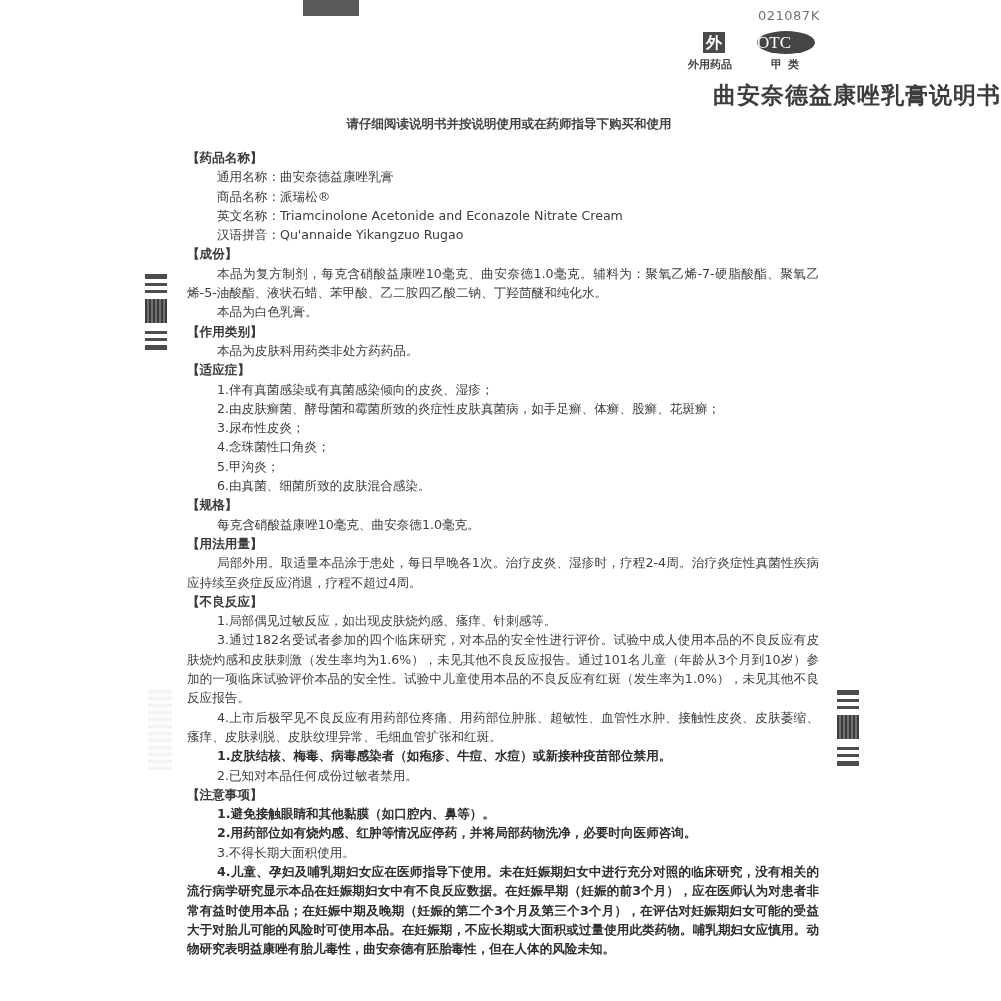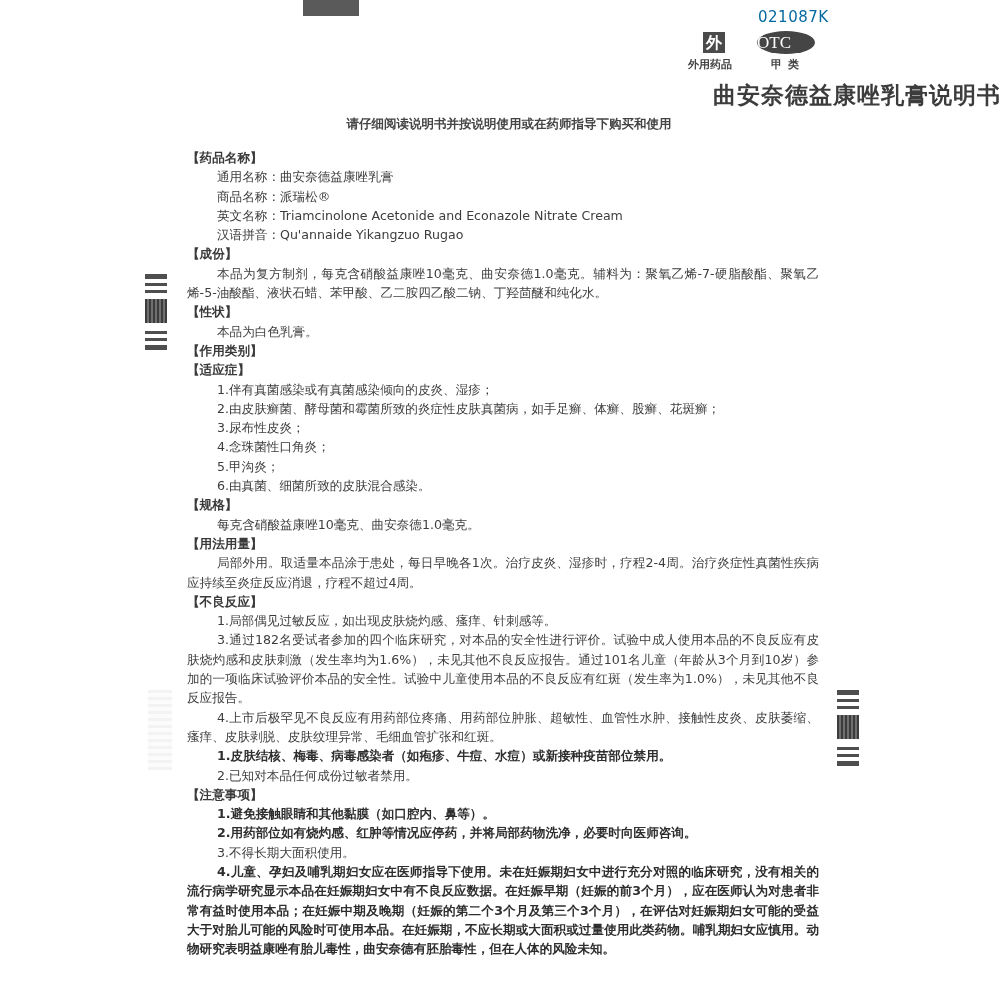--- a/index.html
+++ b/index.html
@@ -20,22 +20,22 @@
       left: 303px;
       top: 0;
       width: 56px;
       height: 16px;
       background: #5a5a5a;
     }
     .code {
       position: absolute;
       left: 758px;
       top: 8px;
-      font-size: 15px;
-      color: #0369a1;
+      font-size: 13px;
+      color: #737373;
       letter-spacing: 0.5px;
       text-align: center;
     }
     .badge-wai {
       position: absolute;
       left: 703px;
       top: 32px;
       width: 22px;
       height: 21px;
       background: #4a4a4a;
@@ -202,26 +202,26 @@
     <div class="ind">英文名称：Triamcinolone Acetonide and Econazole Nitrate Cream</div>
     <div class="ind">汉语拼音：Qu'annaide Yikangzuo Rugao</div>
   </div>
 
   <div>
     <div class="h">【成份】</div>
     <div class="para">本品为复方制剂，每克含硝酸益康唑10毫克、曲安奈德1.0毫克。辅料为：聚氧乙烯-7-硬脂酸酯、聚氧乙烯-5-油酸酯、液状石蜡、苯甲酸、乙二胺四乙酸二钠、丁羟茴醚和纯化水。</div>
   </div>
 
   <div>
-    <div class="h">【性状】</div>
     <div class="ind">本品为白色乳膏。</div>
   </div>
 
   <div>
     <div class="h">【作用类别】</div>
+    <div class="ind">本品为皮肤科用药类非处方药药品。</div>
   </div>
 
   <div>
     <div class="h">【适应症】</div>
     <div class="ind">1.伴有真菌感染或有真菌感染倾向的皮炎、湿疹；</div>
     <div class="ind">2.由皮肤癣菌、酵母菌和霉菌所致的炎症性皮肤真菌病，如手足癣、体癣、股癣、花斑癣；</div>
     <div class="ind">3.尿布性皮炎；</div>
     <div class="ind">4.念珠菌性口角炎；</div>
     <div class="ind">5.甲沟炎；</div>
     <div class="ind">6.由真菌、细菌所致的皮肤混合感染。</div>

